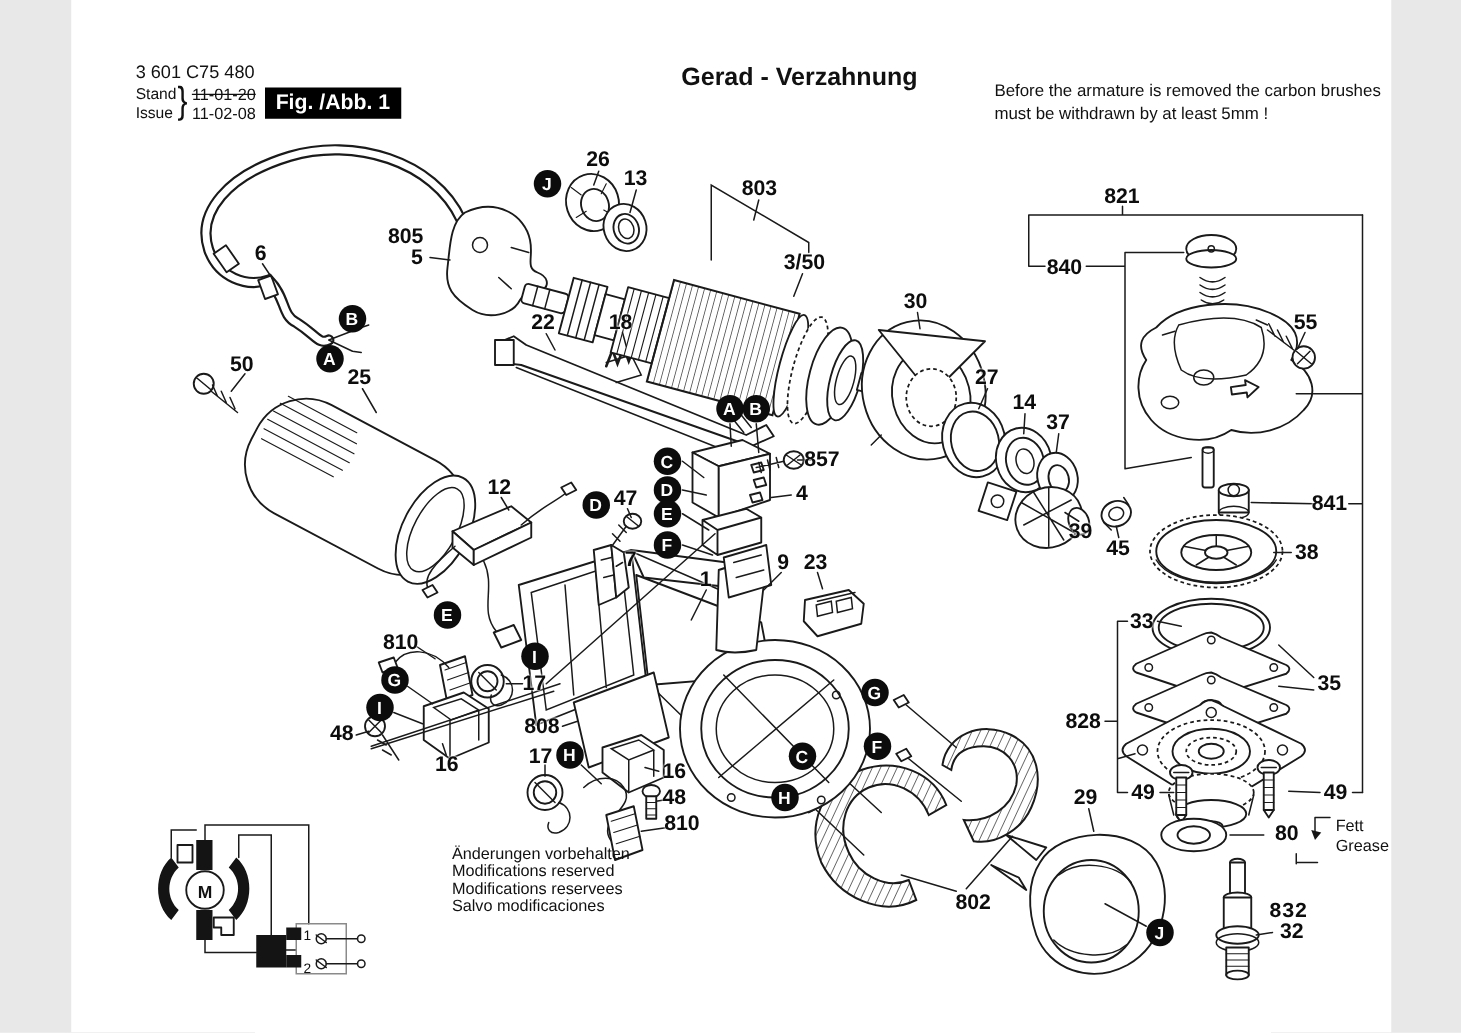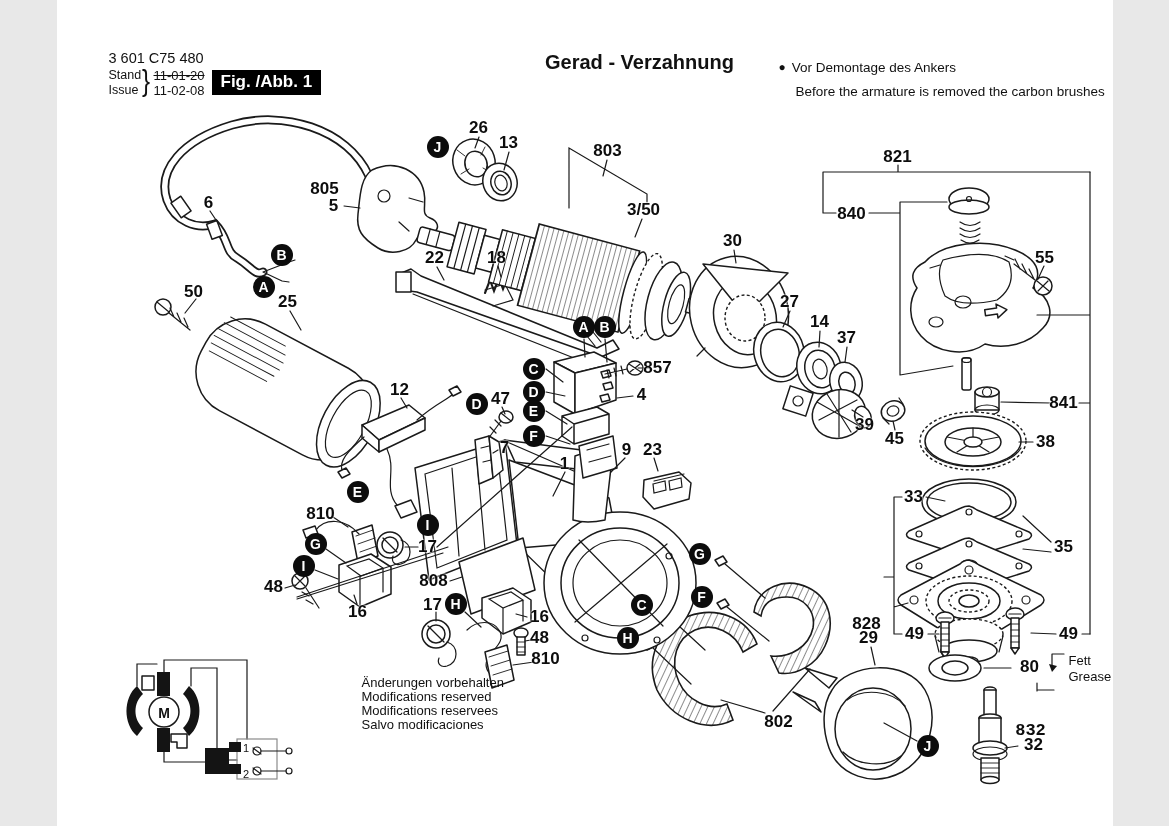--- a/index.html
+++ b/index.html
@@ -39,22 +39,22 @@
     <span>Issue</span>
   </div>
   <div class="txt hdr-brace">}</div>
   <div class="txt hdr-dates">
     <span class="struck">11-01-20</span><br>
     <span>11-02-08</span>
   </div>
   <div class="txt figbox">Fig. /Abb. 1</div>
   <div class="txt title">Gerad - Verzahnung</div>
   <div class="txt notice">
-    <div><span class="bullet">●</span><span>Vor Demontage des Ankers</span></div>
     <div class="en" style="margin-left:17px">Before the armature is removed the carbon brushes</div>
+    <div style="margin-left:17px">must be withdrawn by at least 5mm !</div>
   </div>
   <div class="txt footer">
     <div>Änderungen vorbehalten</div>
     <div>Modifications reserved</div>
     <div>Modifications reservees</div>
     <div>Salvo modificaciones</div>
   </div>
   <div class="txt grease">
     <div>Fett</div>
     <div>Grease</div>
@@ -474,21 +474,21 @@
       <div class="callout" style="left: 585px; top: 395px;">4</div>
       <div class="callout" style="left: 733px; top: 302px;">27</div>
       <div class="callout" style="left: 763px; top: 322px;">14</div>
       <div class="callout" style="left: 790px; top: 338px;">37</div>
       <div class="callout" style="left: 808px; top: 425px;">39</div>
       <div class="callout" style="left: 838px; top: 439px;">45</div>
       <div class="callout" style="left: 1007px; top: 403px;">841</div>
       <div class="callout" style="left: 989px; top: 442px;">38</div>
       <div class="callout" style="left: 857px; top: 497px;">33</div>
       <div class="callout" style="left: 1007px; top: 547px;">35</div>
-      <div class="callout" style="left: 810px; top: 577px; margin-top: 47px;">828</div>
+      <div class="callout" style="left: 810px; top: 577px;">828</div>
       <div class="callout" style="left: 343px; top: 390px;">12</div>
       <div class="callout" style="left: 444px; top: 399px;">47</div>
       <div class="callout" style="left: 448px; top: 448px;">7</div>
       <div class="callout" style="left: 570px; top: 450px;">9</div>
       <div class="callout" style="left: 596px; top: 450px;">23</div>
       <div class="callout" style="left: 508px; top: 464px;">1</div>
       <div class="callout" style="left: 264px; top: 514px;">810</div>
       <div class="callout" style="left: 371px; top: 547px;">17</div>
       <div class="callout" style="left: 217px; top: 587px;">48</div>
       <div class="callout" style="left: 301px; top: 612px;">16</div>

